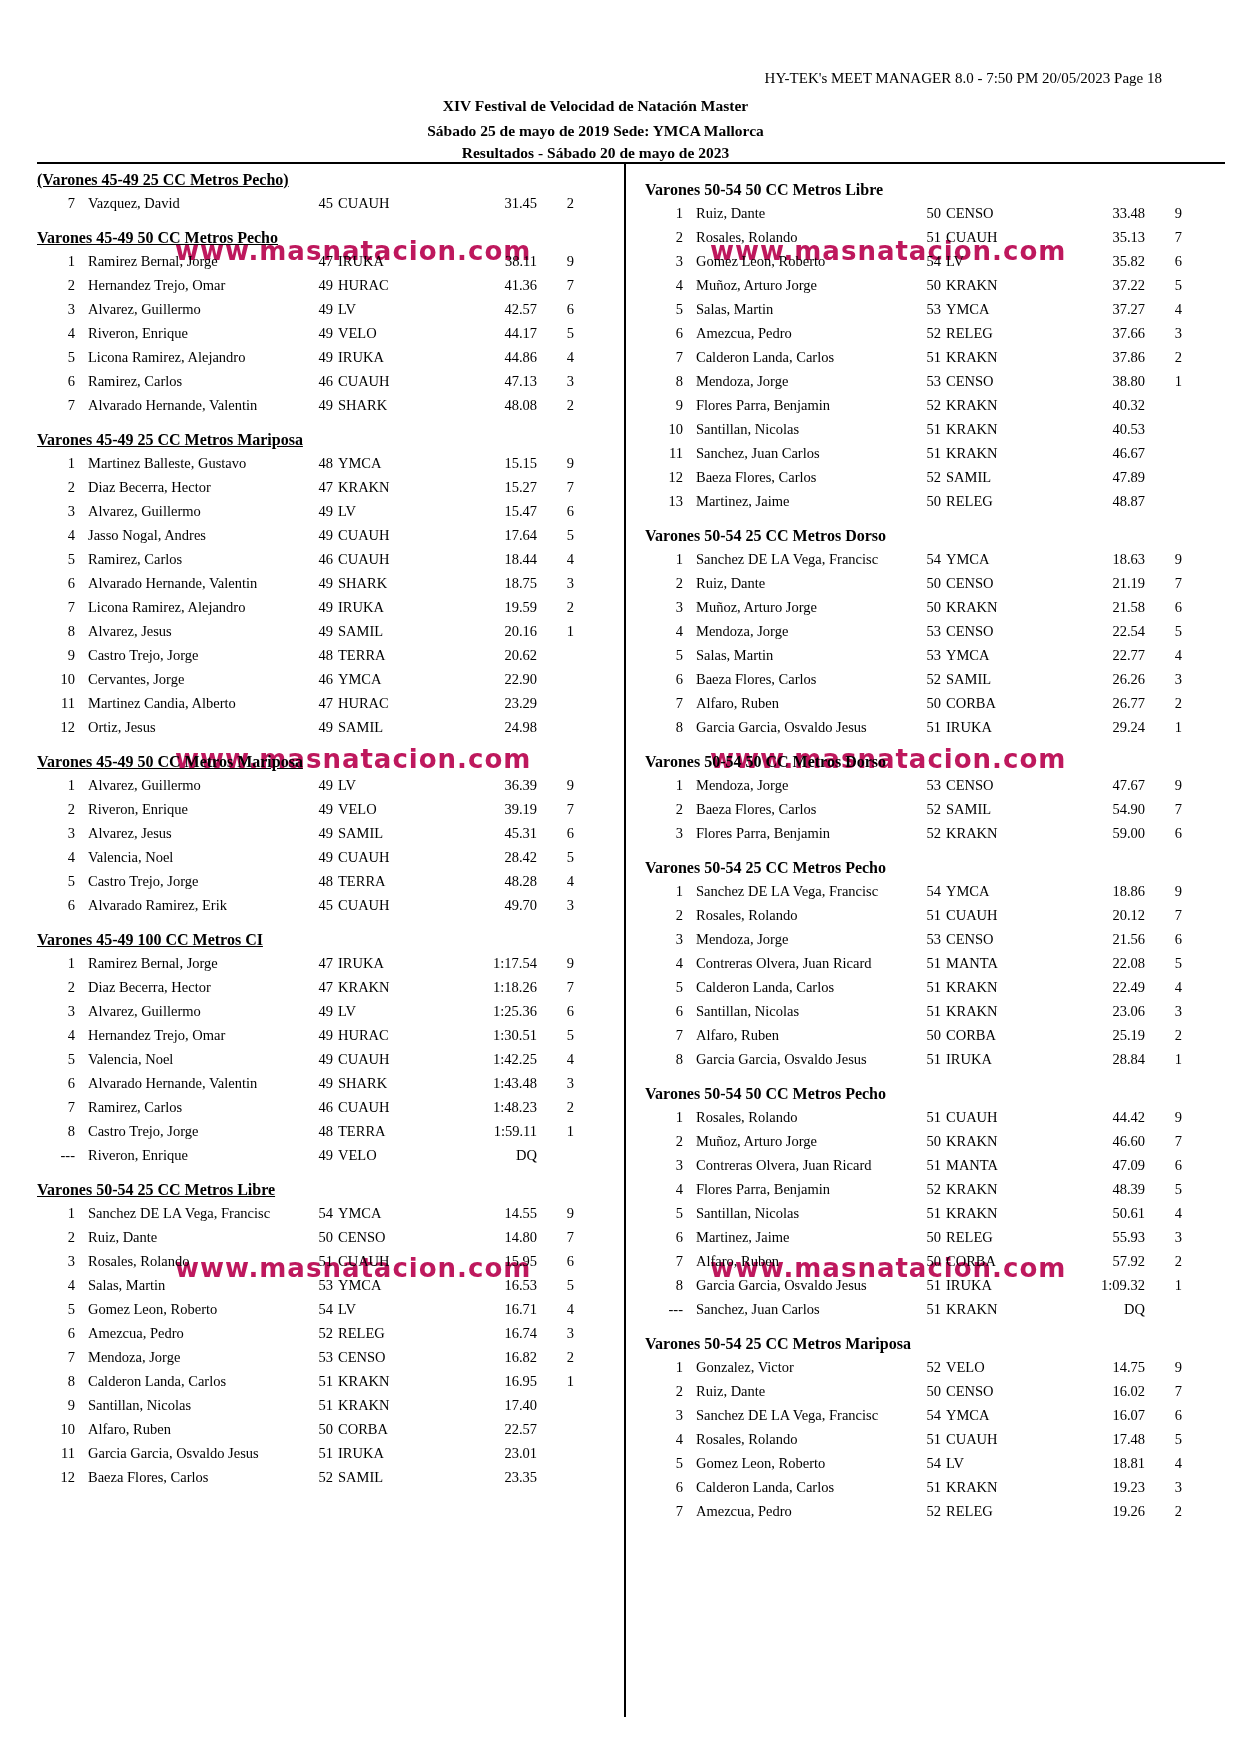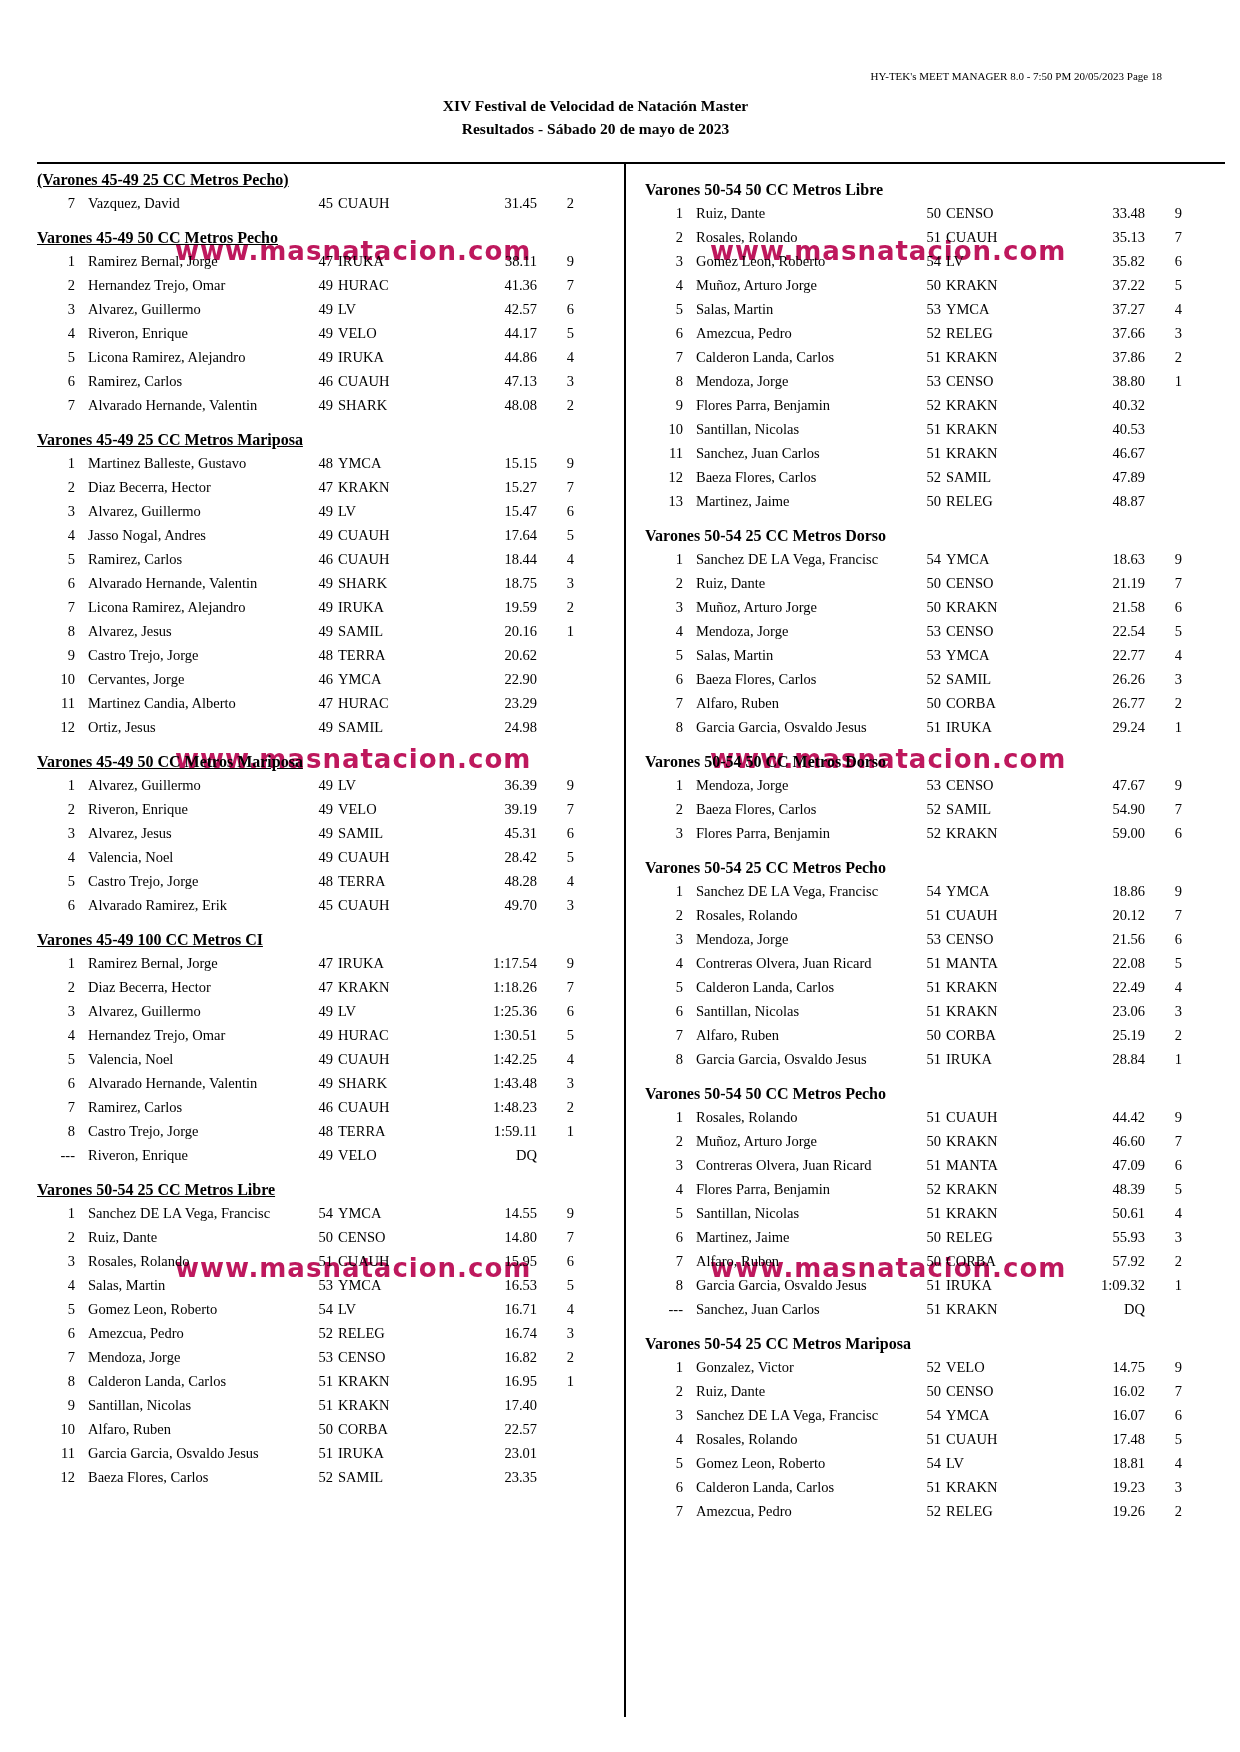--- a/index.html
+++ b/index.html
@@ -1,18 +1,18 @@
 <!DOCTYPE html>
 <html><head>
 <meta charset="utf-8">
 <style>
   html, body { margin: 0; padding: 0; background: #ffffff; }
   body { width: 1240px; height: 1752px; position: relative; overflow: hidden;
          font-family: "DejaVu Serif", "Liberation Serif", serif; color: #000; }
-  .hdr-right { position: absolute; top: 70px; right: 78px; font-size: 11px; font-family: "Liberation Serif", serif; }
+  .hdr-right { position: absolute; top: 70px; right: 78px; font-size: 15px; font-family: "Liberation Serif", serif; }
   .hdr-center { position: absolute; left: 0; width: 1056px; top: 94px; text-align: center; }
   .hdr-center div { font-weight: bold; font-size: 15.5px; line-height: 24.5px; font-family: "Liberation Serif", serif; }
   .hdr-center .line1 { margin-left: 135px; }
   .hdr-center .line2 { margin-left: 135px; }
   .hdr-center .line3 { margin-left: 135px; line-height: 20px; }
   .rule { position: absolute; top: 162px; left: 37px; width: 1188px; height: 2px; background: #000; }
   .vrule { position: absolute; left: 624px; top: 162px; width: 2px; height: 1555px; background: #000; }
   .col { position: absolute; width: 560px; font-family: "Liberation Serif", serif; font-size: 14.5px; }
   .col.left { left: 37px; top: 169px; text-decoration: underline; }
   .col.right { left: 645px; top: 179px; }
@@ -28,20 +28,21 @@
   .c-pts { left: 521px; width: 16px; text-align: right; }
   .wm { position: absolute; color: #be185d; font-family: "DejaVu Sans", sans-serif; font-weight: bold; font-size: 26px; letter-spacing: 1px; z-index: 0; }
   .col { z-index: 1; }
 </style>
 </head>
 <body>
 
 <div class="hdr-right">HY-TEK's MEET MANAGER 8.0 - 7:50 PM  20/05/2023  Page 18</div>
 <div class="hdr-center">
   <div class="line1">XIV Festival de Velocidad de Natación Master</div>
+  <div class="line2">Sábado 25 de mayo de 2019 Sede: YMCA Mallorca</div>
   <div class="line3">Resultados - Sábado 20 de mayo de 2023</div>
 </div>
 <div class="rule"></div>
 <div class="vrule"></div>
 
 <div class="wm" style="left:175px; top:236px;">www.masnatacion.com</div>
 <div class="wm" style="left:175px; top:744px;">www.masnatacion.com</div>
 <div class="wm" style="left:175px; top:1253px;">www.masnatacion.com</div>
 <div class="wm" style="left:710px; top:236px;">www.masnatacion.com</div>
 <div class="wm" style="left:710px; top:744px;">www.masnatacion.com</div>

